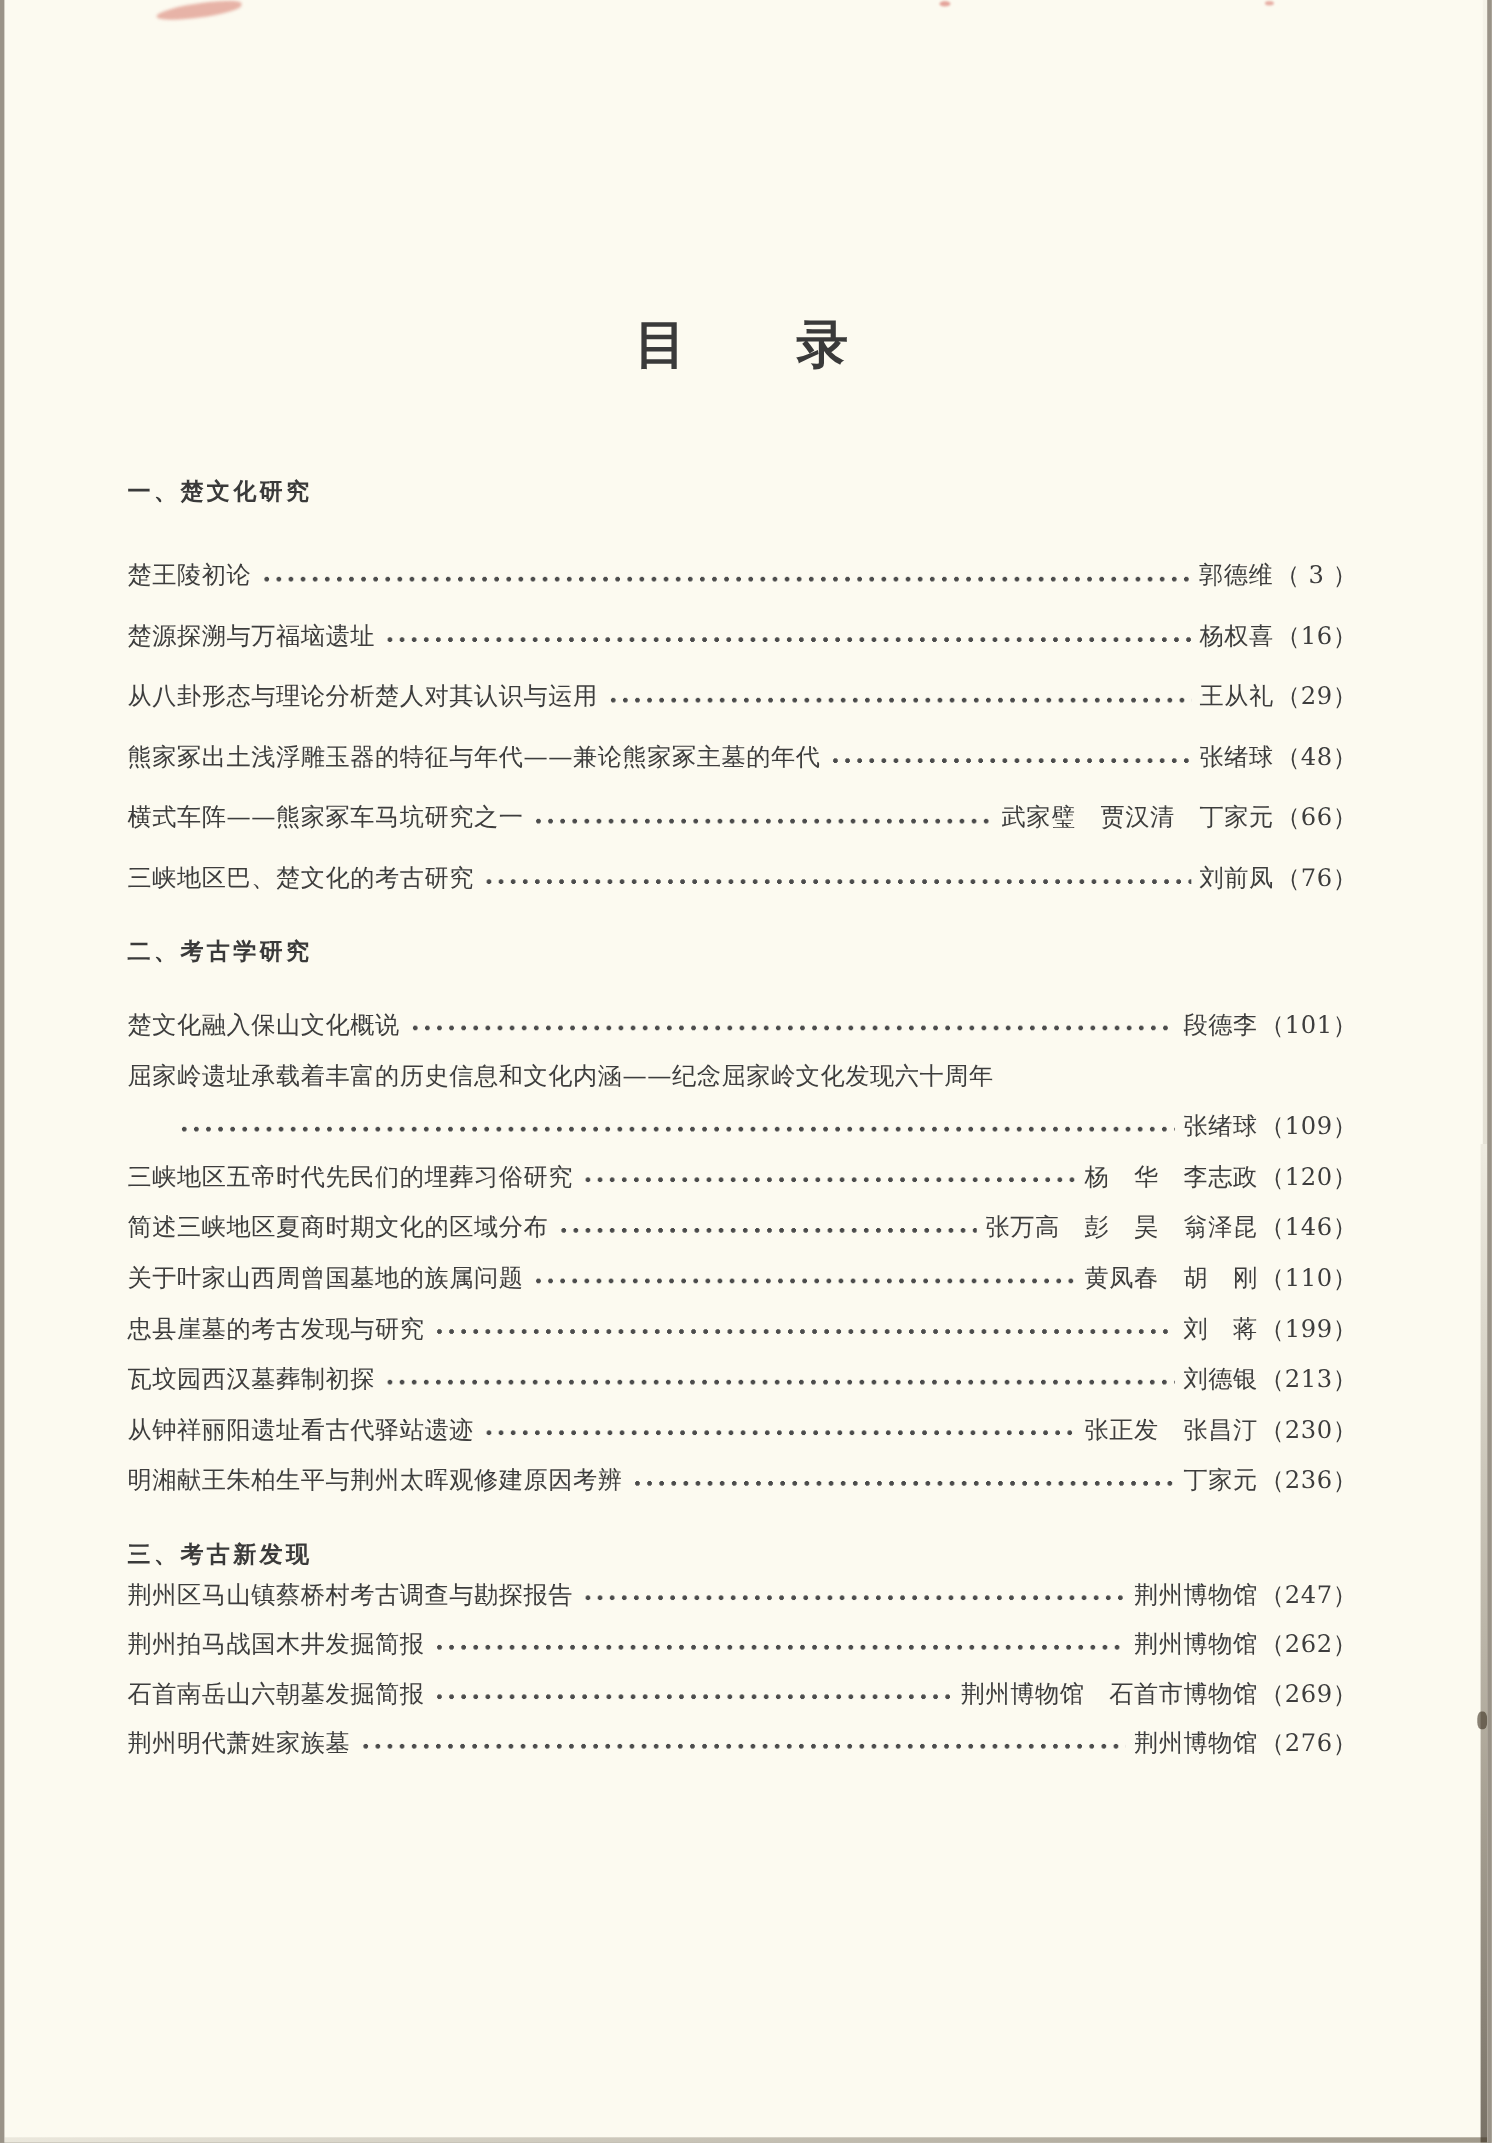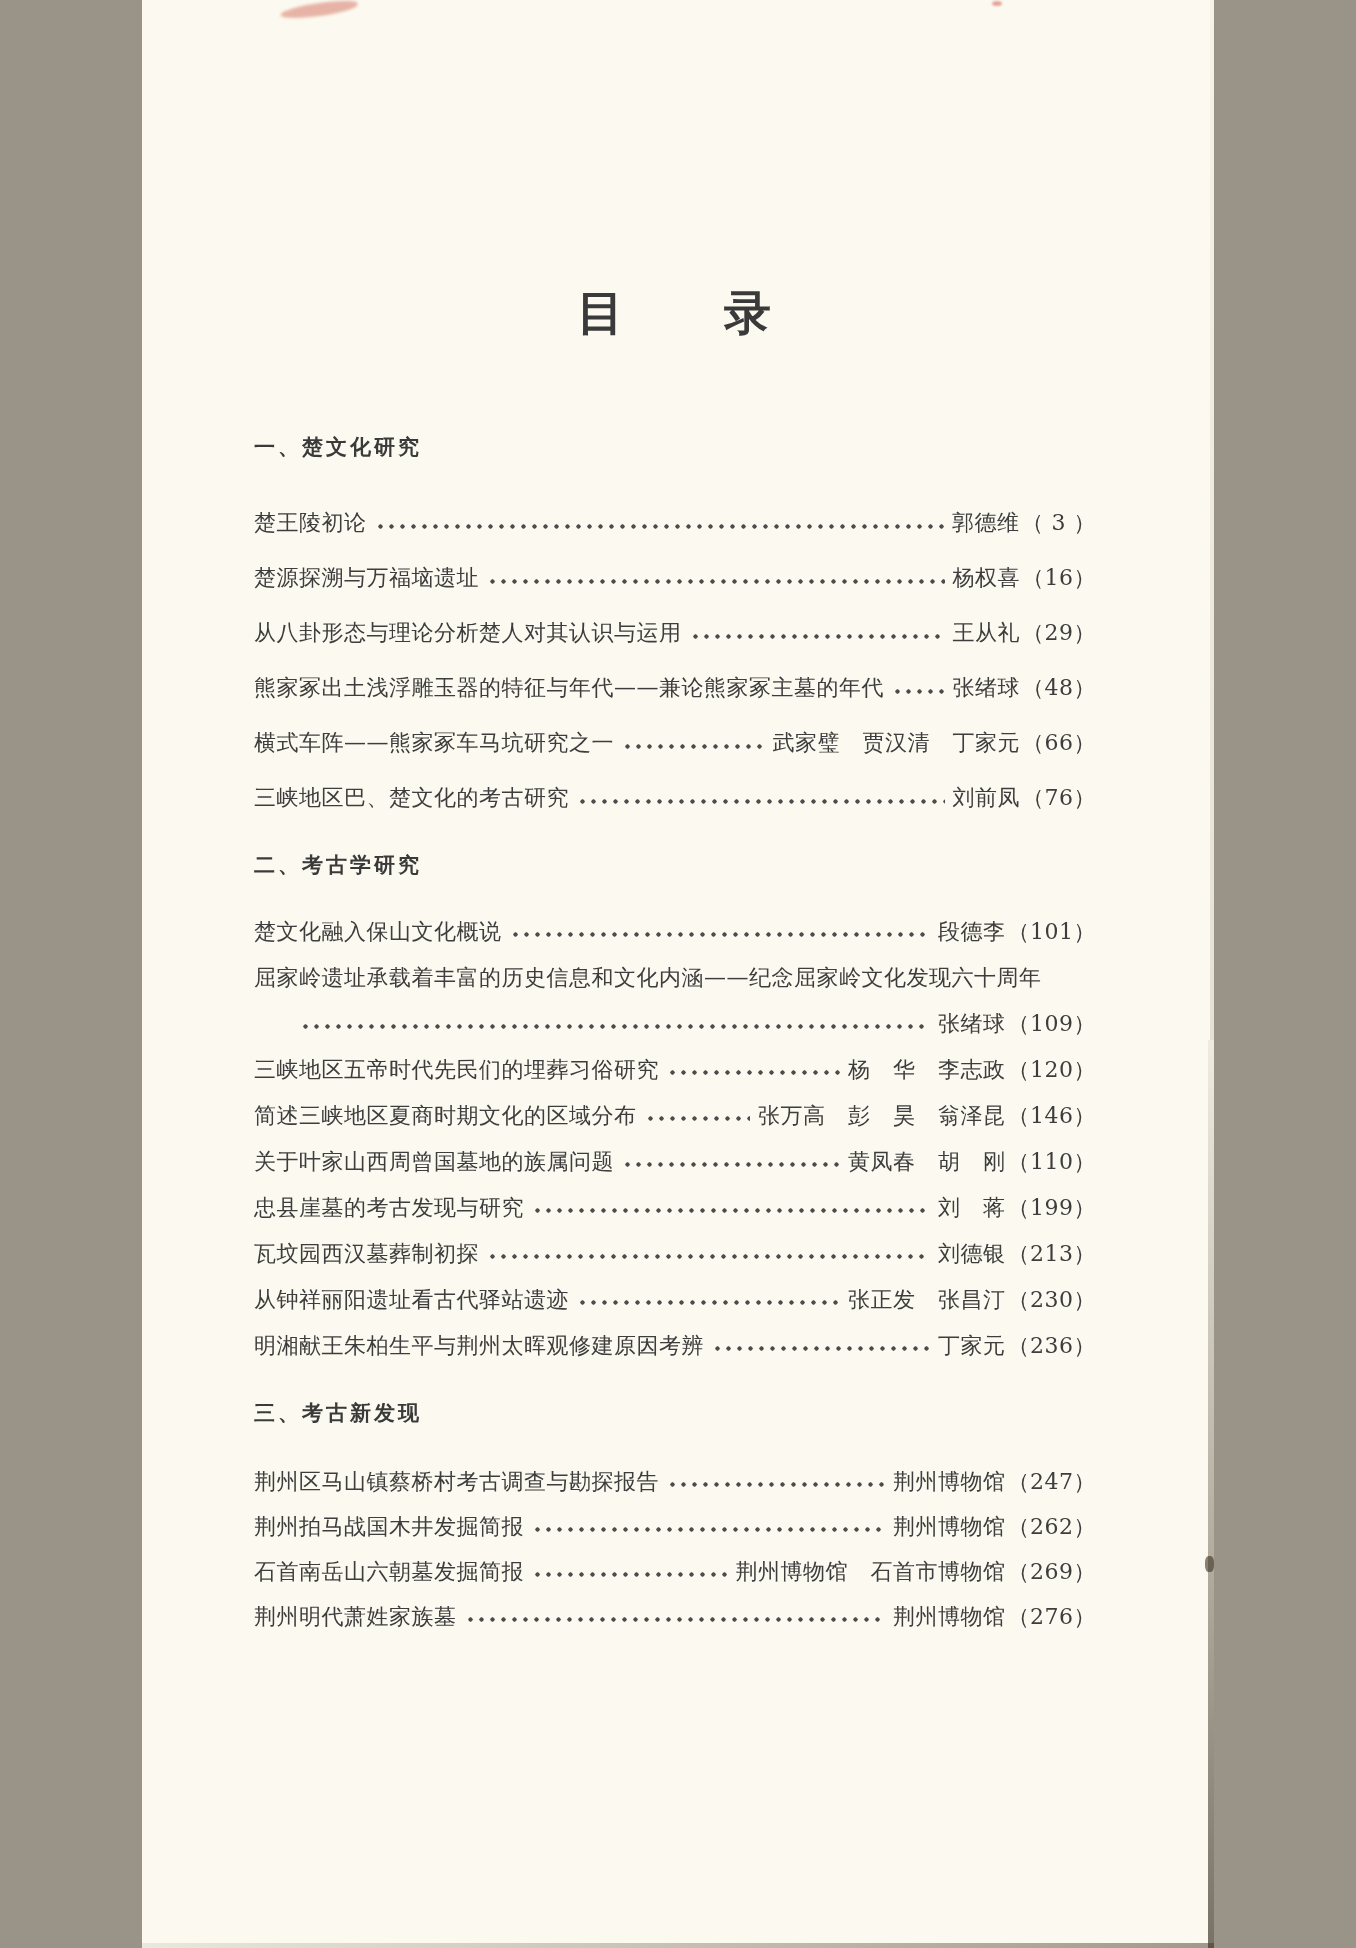--- a/index.html
+++ b/index.html
@@ -1,18 +1,18 @@
 <!DOCTYPE html>
 <html><head>
 <meta charset="utf-8">
 <style>
   html,body{margin:0;padding:0;background:#9a9388;}
   .page{
     position:relative;
-    width:1072px;height:1948px;
+    width:1348px;height:1948px;
     margin:0 auto;
     background:#fcfaf0;
     box-sizing:border-box;
     padding:0 118px 0 112px;
     overflow:hidden;
     font-family:"DejaVu Serif","Liberation Serif",serif;
     color:#3d3d3d;
   }
   .doc-title{
     margin-top:282px;
@@ -25,21 +25,21 @@
   }
   .section-heading{
     font-size:21px;
     font-weight:700;
     color:#3a3a3a;
     letter-spacing:3px;
     font-family:"DejaVu Sans","Liberation Sans",sans-serif;
   }
   .sh1{margin-top:88px;margin-bottom:34px;}
   .sh2{margin-top:26px;margin-bottom:30px;}
-  .sh3{margin-top:30px;margin-bottom:32px;}
+  .sh3{margin-top:30px;}
   .entry{
     display:flex;
     align-items:center;
     white-space:nowrap;
     font-size:22px;
     letter-spacing:0.5px;
   }
   .sec1-list .entry{height:55px;}
   .sec2-list .entry{height:46px;}
   .sec3-list .entry{height:45px;}

